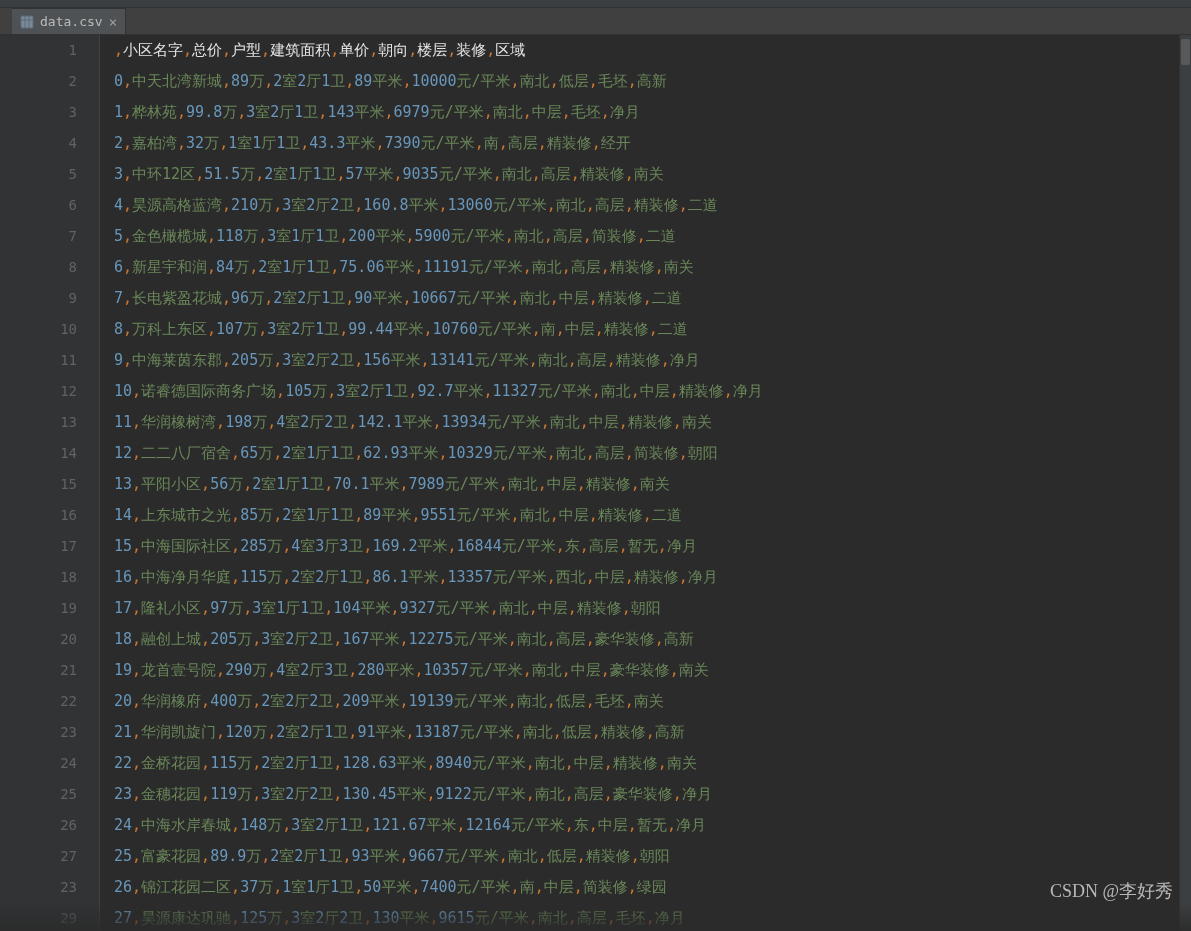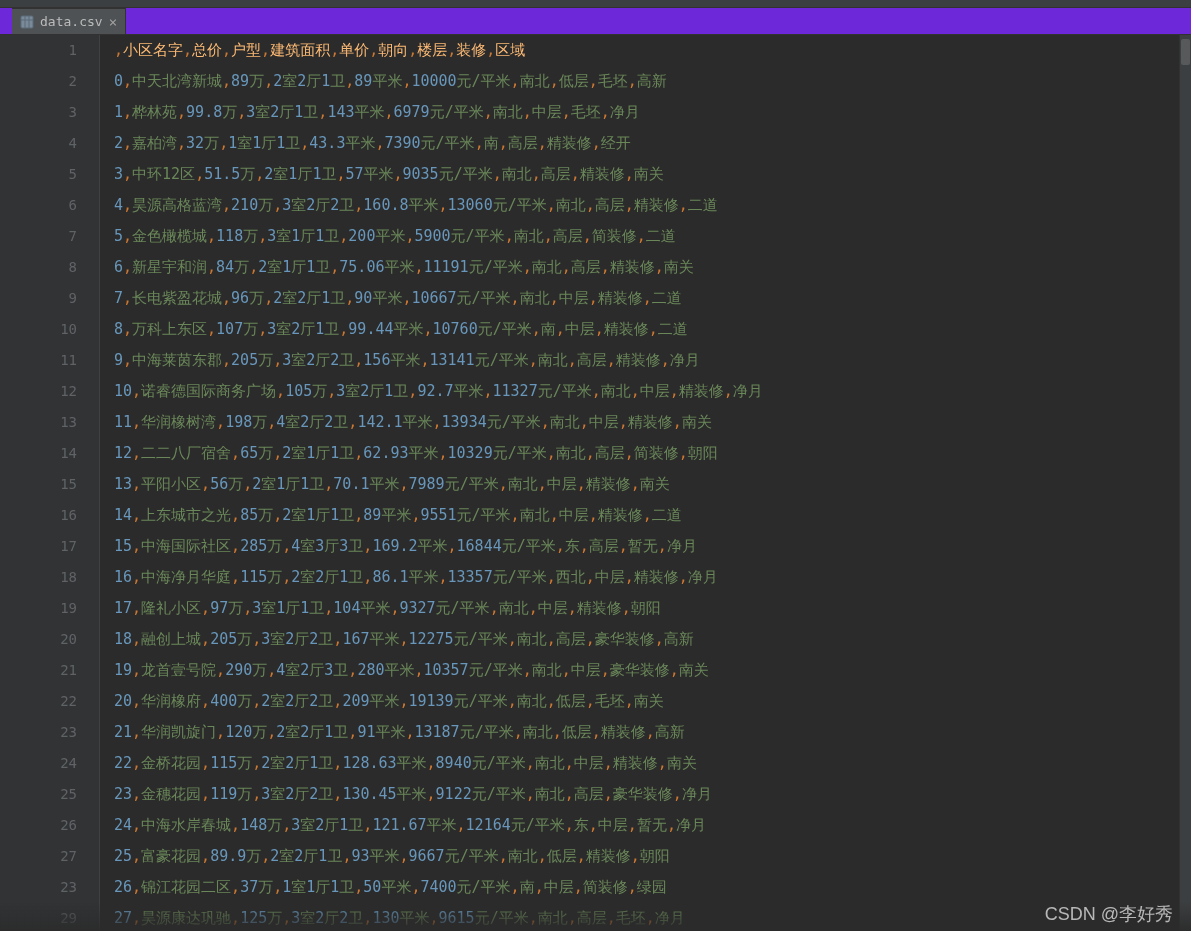--- a/index.html
+++ b/index.html
@@ -12,21 +12,21 @@
     overflow: hidden;
     position: relative;
   }
   .topbar {
     height: 8px;
     background: #3c3f41;
     border-bottom: 1px solid #323232;
   }
   .tabbar {
     height: 27px;
-    background: #6d28d9;
+    background: #404040;
     display: flex;
     align-items: stretch;
     border-bottom: 1px solid #323232;
     padding-left: 12px;
   }
   .tab {
     display: flex;
     align-items: center;
     gap: 6px;
     padding: 0 8px;
@@ -64,29 +64,29 @@
     font-family: Consolas, "Microsoft YaHei", monospace;
     font-size: 15px;
     line-height: 31px;
     white-space: pre;
     color: #a9b7c6;
     position: relative;
   }
   .row { height: 31px; }
   .c-num  { color: #6897bb; }
   .c-str  { color: #6a8759; }
-  .c-hdr  { color: #fdba74; }
+  .c-hdr  { color: #e5e5e5; }
   .c-punct{ color: #cc7832; }
   .watermark {
     position: absolute;
-    bottom: 5px;
+    bottom: 28px;
     right: 18px;
     color: #d0d0d0;
     font-size: 18px;
-    font-family: Liberation Sans, sans-serif;
+    font-family: Liberation Serif, serif;
     opacity: .85;
     pointer-events: none;
   }
   .fade {
     position:absolute;
     left:0; right:0; bottom:0;
     height:30px;
     background: linear-gradient(to bottom, rgba(43,43,43,0), rgba(43,43,43,.9));
     pointer-events:none;
   }

